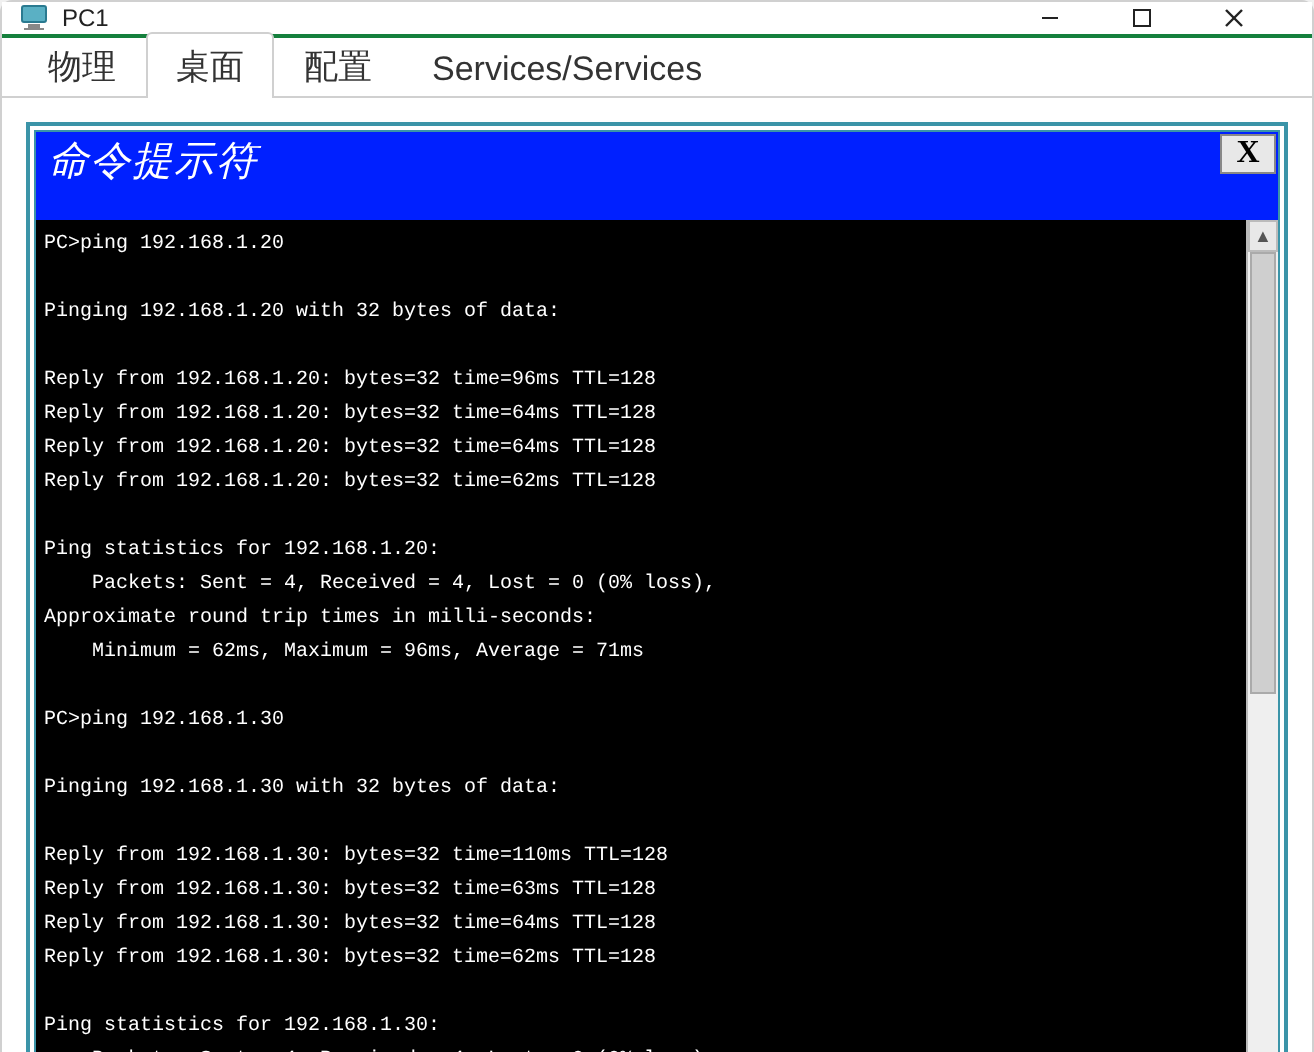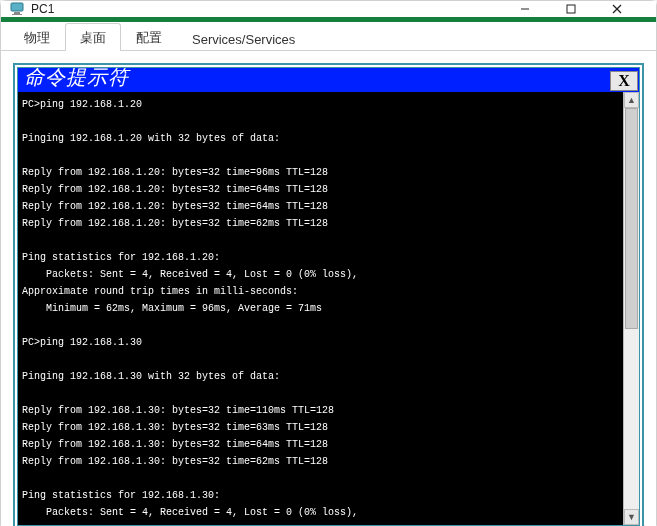--- a/index.html
+++ b/index.html
@@ -19,21 +19,21 @@
     display: flex;
     flex-direction: column;
     position: relative;
   }
   .titlebar {
     height: 32px;
     display: flex;
     align-items: center;
     padding: 0 16px 0 8px;
     background: #ffffff;
-    border-bottom: 5px solid #15803d;
+    border-bottom: 2px solid #15803d;
   }
   .titlebar .app-icon {
     width: 16px; height: 16px;
     margin-right: 6px;
     display: flex; align-items: center; justify-content: center;
   }
   .titlebar .title {
     font-size: 12px;
     color: #222;
     flex: 0 0 auto;
@@ -51,21 +51,21 @@
     display: flex;
     align-items: flex-end;
     padding: 0 8px;
     height: 30px;
     background: #fff;
     border-bottom: 1px solid #d0d0d0;
     gap: 0;
   }
   .tab {
     padding: 5px 14px 4px;
-    font-size: 13px;
+    font-size: 17px;
     color: #333;
     border: 1px solid transparent;
     border-bottom: none;
     position: relative;
     top: 1px;
     cursor: default;
   }
   .tab.active {
     border-color: #d0d0d0;
     background: #ffffff;
@@ -89,22 +89,22 @@
     width: 100%;
     height: 100%;
     border: 1px solid #3b94a8;
     display: flex;
     flex-direction: column;
   }
   .console-header {
     background: #0020ff;
     color: #ffffff;
     display: flex;
-    align-items: flex-end;
-    height: 24px;
+    align-items: flex-start;
+    height: 44px;
     font-family: "SimSun","NSimSun",serif;
   }
   .console-title {
     font-size: 20px;
     padding: 1px 6px;
     flex: 1;
     font-style: italic;
     letter-spacing: 1px;
   }
   .console-close {

